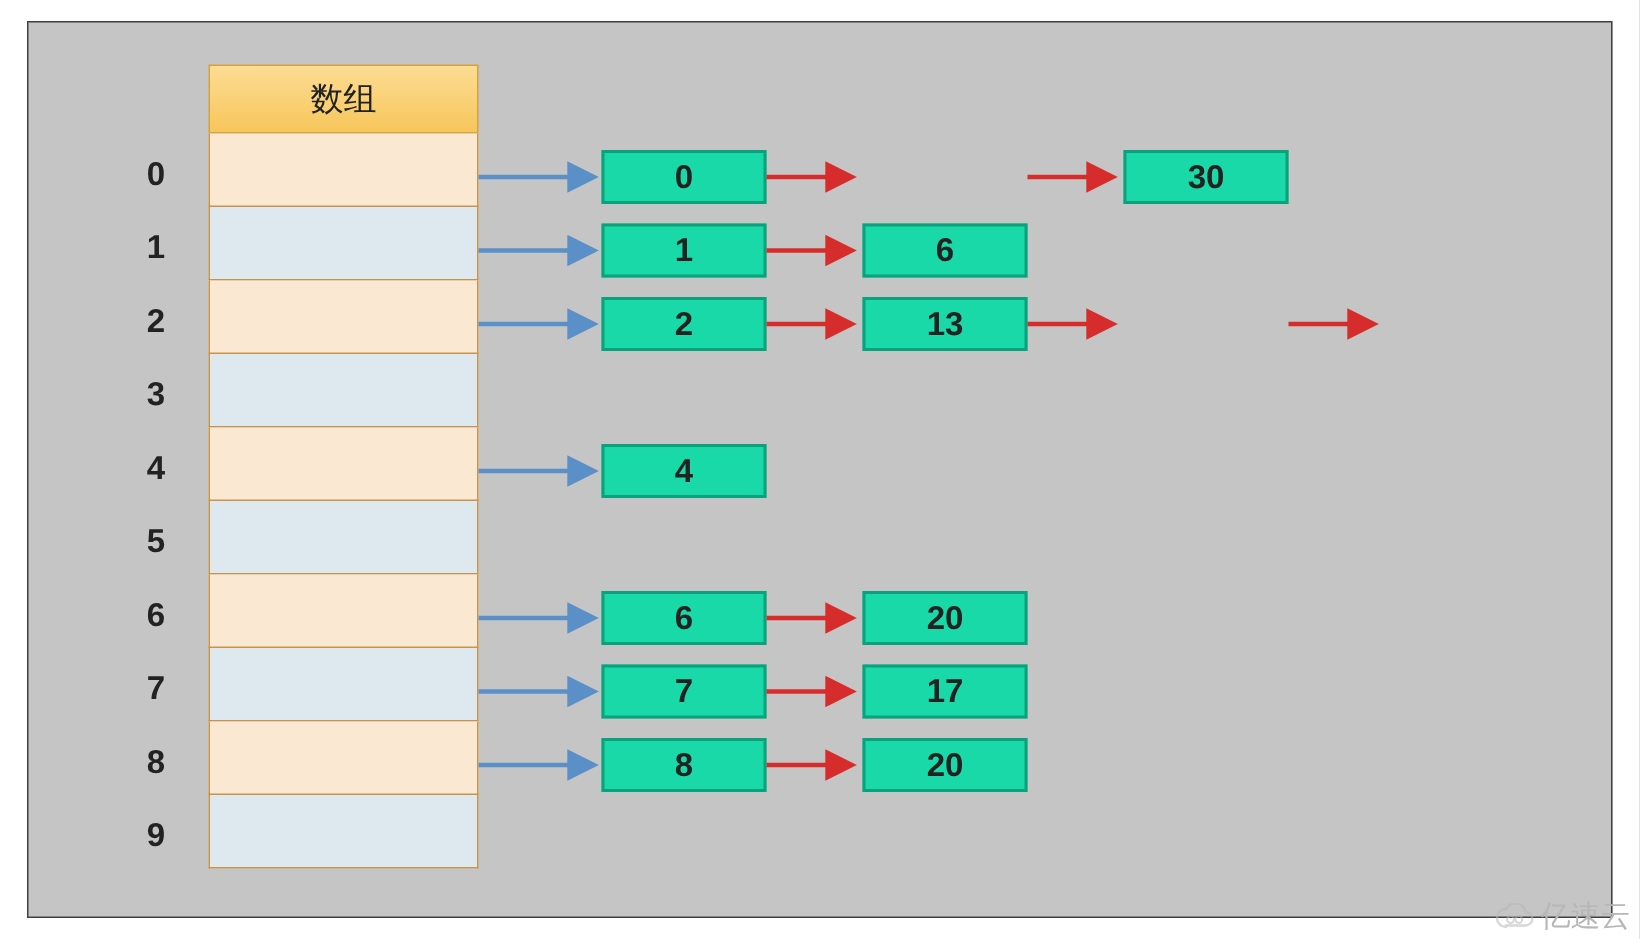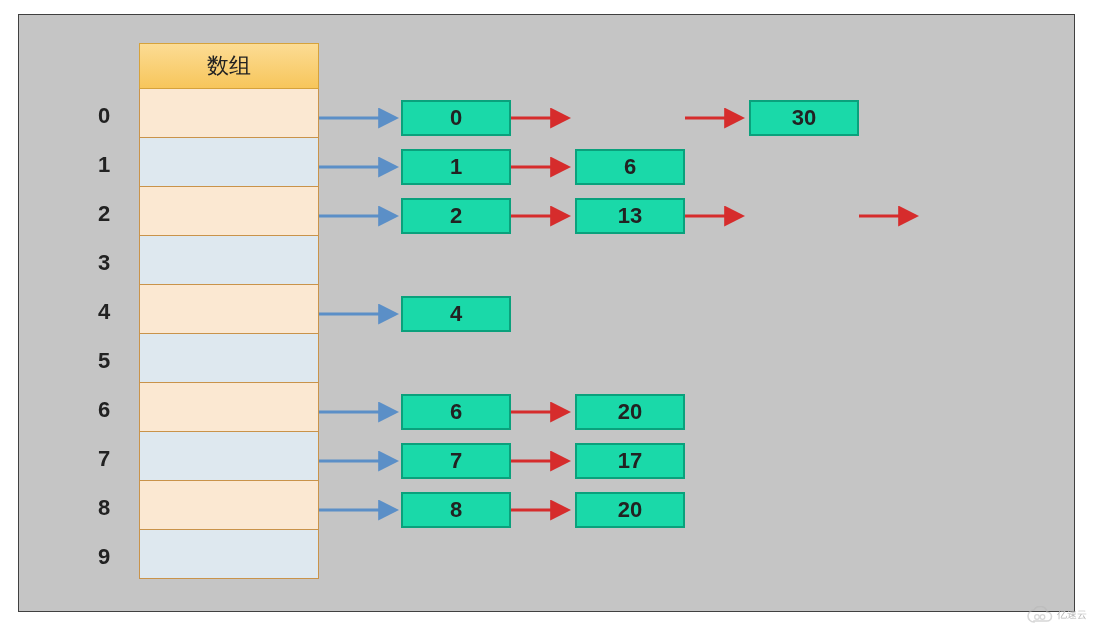--- a/index.html
+++ b/index.html
@@ -66,21 +66,21 @@
     color: #222;
   }
   svg.arrow {
     position: absolute;
     overflow: visible;
   }
   .watermark {
     position: absolute;
     right: 6px;
     bottom: 2px;
-    font-size: 10px;
+    font-size: 20px;
     color: #b7b7b7;
     display: flex;
     align-items: center;
     gap: 4px;
   }
   .watermark svg { opacity: 0.55; }
 </style>
 </head>
 <body>
 

